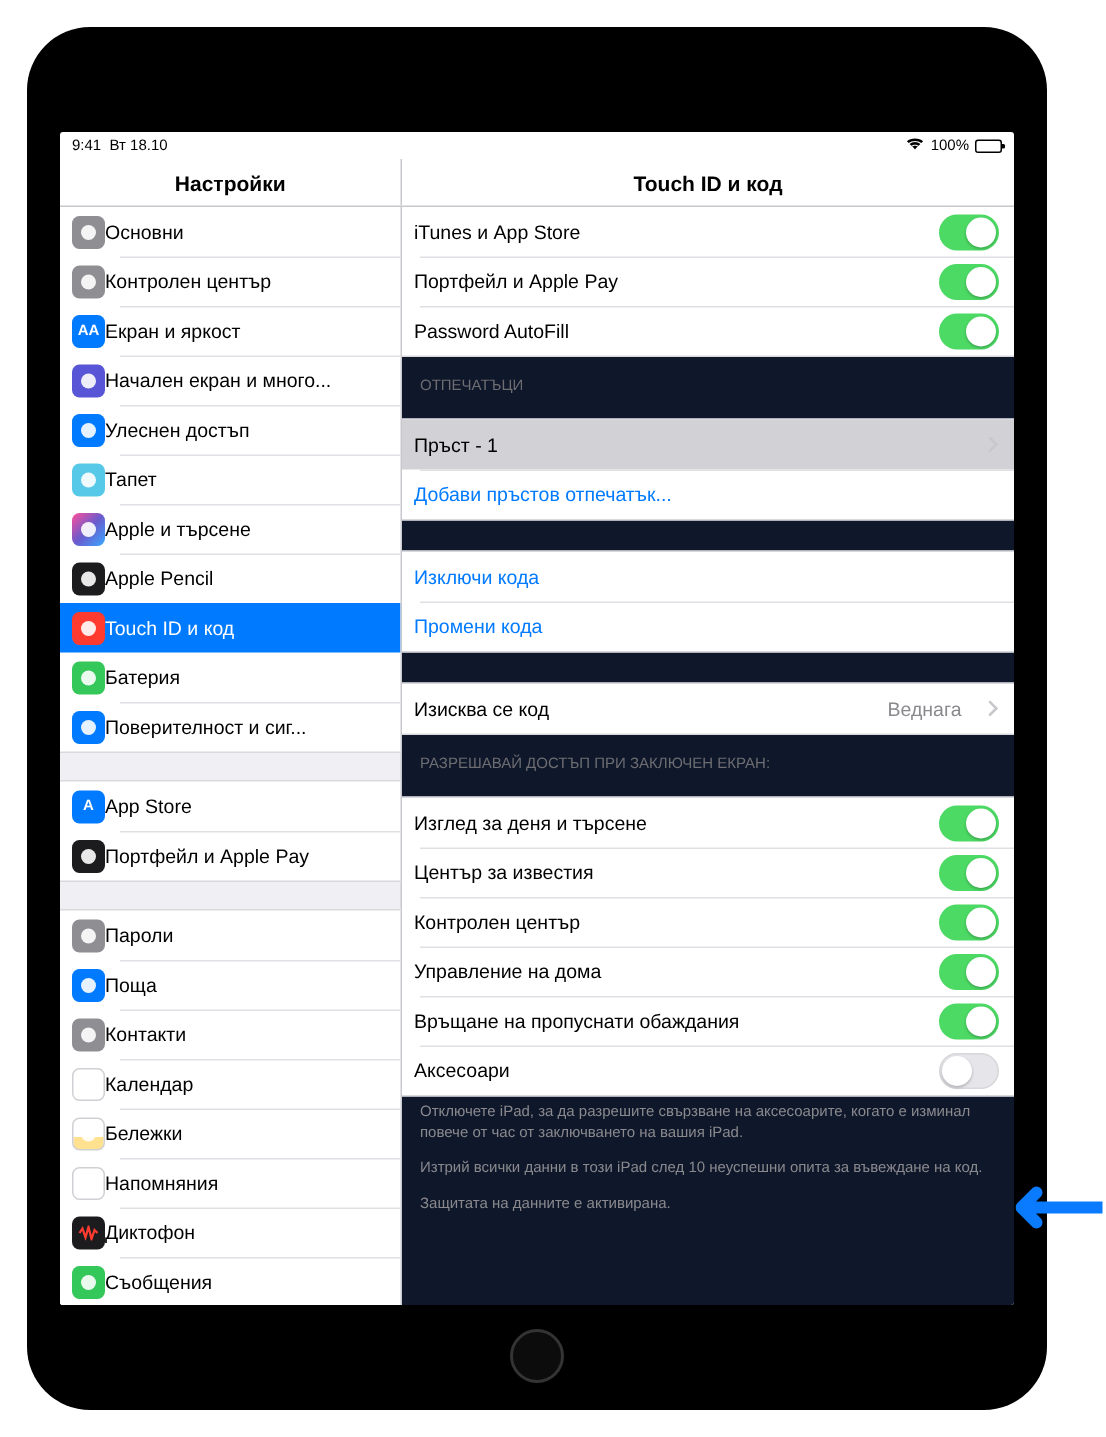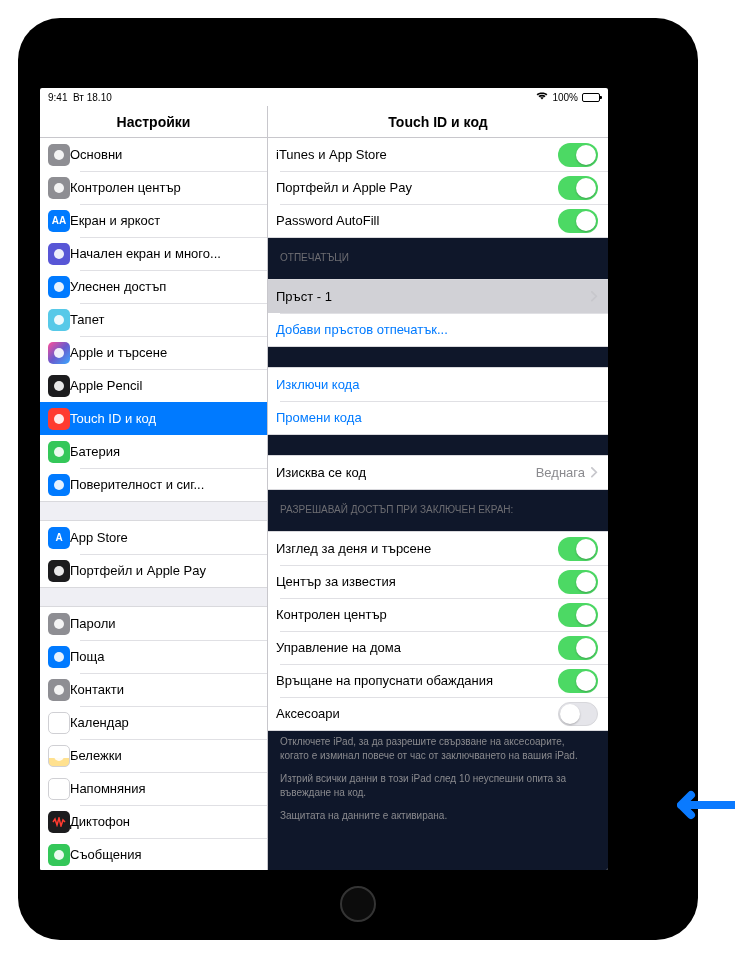--- a/index.html
+++ b/index.html
@@ -17,21 +17,21 @@
     width: 680px;
     height: 922px;
     background: #000;
     border-radius: 42px;
     padding: 0;
   }
   .ipad-inner {
     position: absolute;
     left: 22px;
     top: 70px;
-    width: 568px;
+    width: 636px;
     height: 782px;
     background: #fff;
     border-radius: 2px;
     overflow: hidden;
     display: flex;
     flex-direction: column;
   }
   .home-button {
     position: absolute;
     left: 50%;
@@ -167,21 +167,21 @@
     width: 20px;
     height: 20px;
     border-radius: 50%;
     background: #fff;
     box-shadow: 0 1px 2px rgba(0,0,0,.25);
   }
   .toggle.on .knob { right: 2px; }
   .toggle.off .knob { left: 1px; top:1px; }
 
   .link-blue { color: #007aff; }
-  .value-right { color: #8a8a8e; margin-right: 6px; }
+  .value-right { color: #8a8a8e; margin-right: 18px; }
   .chevron {
     width: 7px;
     height: 11px;
     flex-shrink: 0;
   }
   .chevron svg { display:block; }
   .cell.highlighted { background: #d1d1d6; }
 
   
   .arrow-annot {

